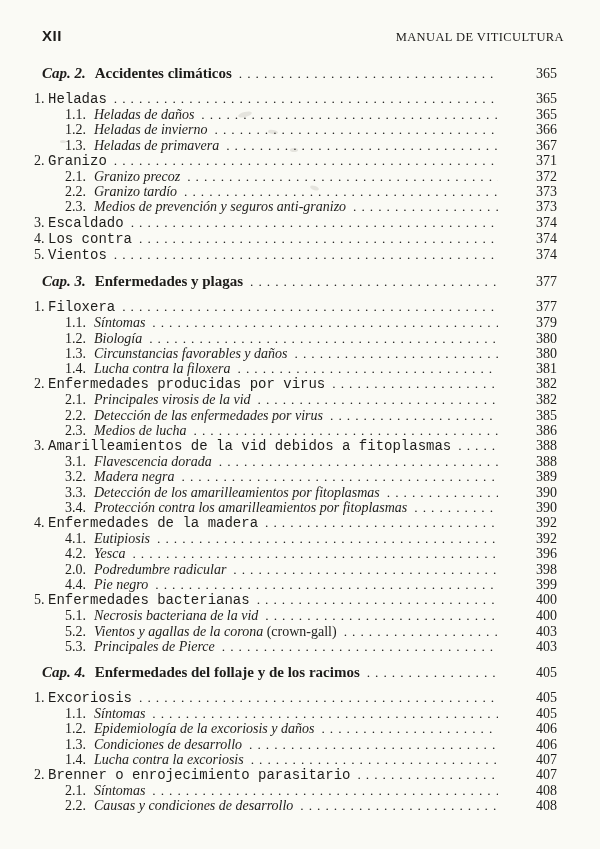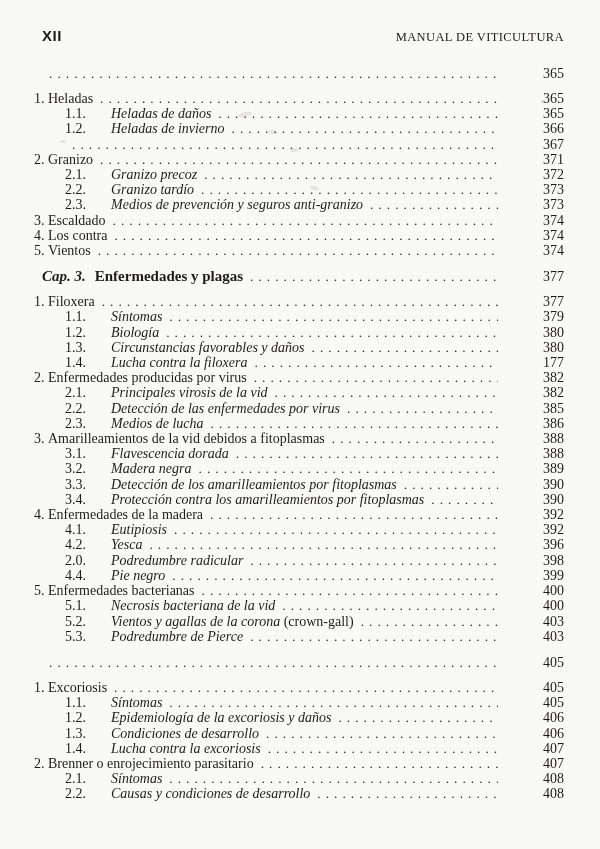--- a/index.html
+++ b/index.html
@@ -51,44 +51,44 @@
     overflow: hidden;
     white-space: nowrap;
     letter-spacing: 5px;
     margin: 0 6px 0 7px;
     color: #262523;
     font-size: 13.5px;
   }
   .pagenum {
     flex: 0 0 auto;
     min-width: 28px;
-    text-align: right;
+    text-align: left;
     font-size: 14px;
     margin-left: 32px;
   }
   
   .chapter {
     line-height: 21px;
     margin: 8px 0 7px 0;
     padding-left: 8px;
     font-size: 15px;
     font-weight: bold;
   }
   .section:first-child .chapter { margin-top: 0; }
   .chprefix { font-style: italic; margin-right: 9px; }
   .chtitle { font-weight: bold; }
   .chapter .dots { font-weight: normal; font-size: 13.5px; }
   .chapter .pagenum { font-weight: normal; }
   
   .entry .num { display: inline-block; }
   .lvl1 .num { min-width: 14px; }
   .lvl2 { padding-left: 31px; }
-  .lvl2 .num { min-width: 24px; margin-right: 22px; }
+  .lvl2 .num { min-width: 24px; margin-right: 5px; }
   .lvl2 .title { font-style: italic; }
-  .lvl1 .title { font-style: normal; }
+  .lvl1 .title { font-style: normal; font-family: Liberation Mono, monospace; }
   .suffix { font-style: normal; }
   
   .speck {
     position: absolute;
     border-radius: 50%;
     background: rgba(125,118,105,0.16);
   }
   .s1 { left: 238px; top: 112px; width: 14px; height: 5px; transform: rotate(-15deg); }
   .s2 { left: 268px; top: 130px; width: 10px; height: 4px; transform: rotate(10deg); }
   .s3 { left: 290px; top: 148px; width: 8px; height: 4px; }
@@ -103,20 +103,21 @@
 <div class="page">
 
   <div class="running-head">
     <span class="folio">XII</span>
     <span class="running-title">MANUAL DE VITICULTURA</span>
   </div>
 
   <main class="toc" id="toc">
   <section class="section">
     <div class="row chapter">
+      <span class="chlabel"><span class="chprefix">Cap. 2.</span><span class="chtitle">Accidentes climáticos</span></span>
       <span class="dots">........................................................................................................................</span>
       <span class="pagenum">365</span>
     </div>
     <div class="entries">
   <div class="row entry lvl1">
     <span class="label"><span class="num">1.</span><span class="title">Heladas</span><span class="suffix"></span></span>
     <span class="dots">........................................................................................................................</span>
     <span class="pagenum">365</span>
   </div>
 
@@ -126,20 +127,21 @@
     <span class="pagenum">365</span>
   </div>
 
   <div class="row entry lvl2">
     <span class="label"><span class="num">1.2.</span><span class="title">Heladas de invierno</span><span class="suffix"></span></span>
     <span class="dots">........................................................................................................................</span>
     <span class="pagenum">366</span>
   </div>
 
   <div class="row entry lvl2">
+    <span class="label"><span class="num">1.3.</span><span class="title">Heladas de primavera</span><span class="suffix"></span></span>
     <span class="dots">........................................................................................................................</span>
     <span class="pagenum">367</span>
   </div>
 
   <div class="row entry lvl1">
     <span class="label"><span class="num">2.</span><span class="title">Granizo</span><span class="suffix"></span></span>
     <span class="dots">........................................................................................................................</span>
     <span class="pagenum">371</span>
   </div>
 
@@ -208,21 +210,21 @@
 
   <div class="row entry lvl2">
     <span class="label"><span class="num">1.3.</span><span class="title">Circunstancias favorables y daños</span><span class="suffix"></span></span>
     <span class="dots">........................................................................................................................</span>
     <span class="pagenum">380</span>
   </div>
 
   <div class="row entry lvl2">
     <span class="label"><span class="num">1.4.</span><span class="title">Lucha contra la filoxera</span><span class="suffix"></span></span>
     <span class="dots">........................................................................................................................</span>
-    <span class="pagenum">177</span>
+    <span class="pagenum">381</span>
   </div>
 
   <div class="row entry lvl1">
     <span class="label"><span class="num">2.</span><span class="title">Enfermedades producidas por virus</span><span class="suffix"></span></span>
     <span class="dots">........................................................................................................................</span>
     <span class="pagenum">382</span>
   </div>
 
   <div class="row entry lvl2">
     <span class="label"><span class="num">2.1.</span><span class="title">Principales virosis de la vid</span><span class="suffix"></span></span>
@@ -314,29 +316,30 @@
     <span class="pagenum">400</span>
   </div>
 
   <div class="row entry lvl2">
     <span class="label"><span class="num">5.2.</span><span class="title">Vientos y agallas de la corona</span><span class="suffix"> (crown-gall)</span></span>
     <span class="dots">........................................................................................................................</span>
     <span class="pagenum">403</span>
   </div>
 
   <div class="row entry lvl2">
-    <span class="label"><span class="num">5.3.</span><span class="title">Podredumbre de Pierce</span><span class="suffix"></span></span>
+    <span class="label"><span class="num">5.3.</span><span class="title">Principales de Pierce</span><span class="suffix"></span></span>
     <span class="dots">........................................................................................................................</span>
     <span class="pagenum">403</span>
   </div>
 </div>
   </section>
 
   <section class="section">
     <div class="row chapter">
+      <span class="chlabel"><span class="chprefix">Cap. 4.</span><span class="chtitle">Enfermedades del follaje y de los racimos</span></span>
       <span class="dots">........................................................................................................................</span>
       <span class="pagenum">405</span>
     </div>
     <div class="entries">
   <div class="row entry lvl1">
     <span class="label"><span class="num">1.</span><span class="title">Excoriosis</span><span class="suffix"></span></span>
     <span class="dots">........................................................................................................................</span>
     <span class="pagenum">405</span>
   </div>
 

